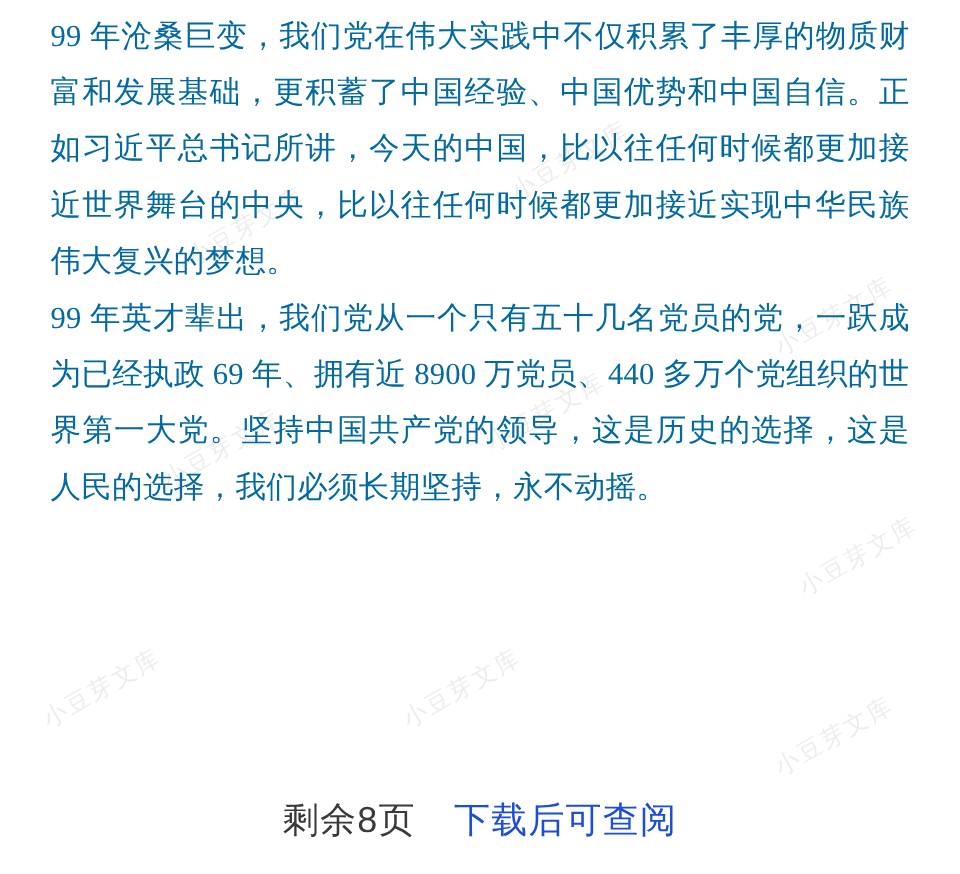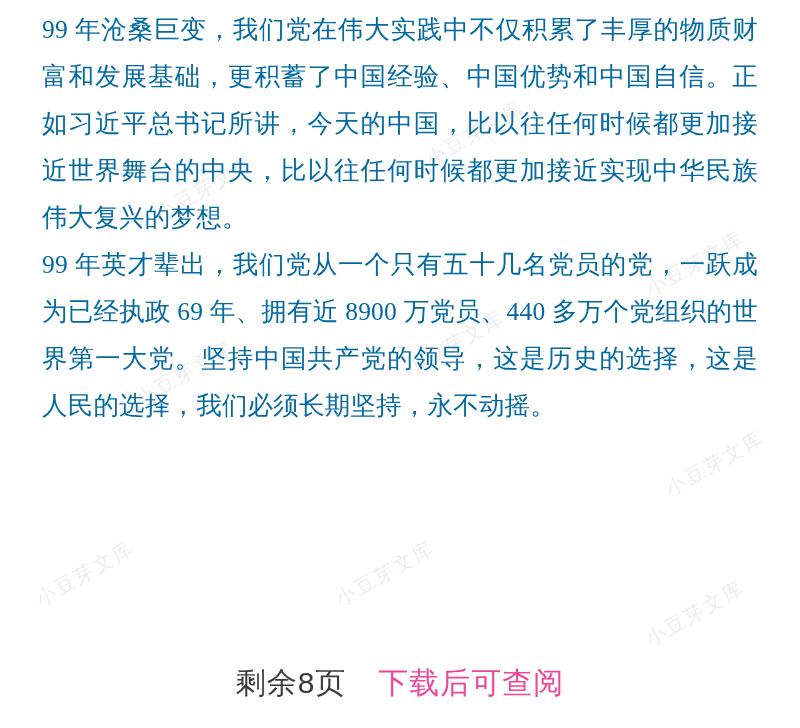--- a/index.html
+++ b/index.html
@@ -89,21 +89,21 @@
     gap: 32px;
     color: #3a3a3a;
     font-family: "Liberation Sans", "DejaVu Sans", sans-serif;
     font-size: 30px;
     letter-spacing: 1px;
   }
   .paywall-remaining {
     color: #3a3a3a;
   }
   .paywall-action {
-    color: #ec4899;
+    color: #1d4ed8;
     cursor: pointer;
     margin-top: 29px;
   }
 </style>
 </head>
 <body>
 
 <div id="page">
 
   <div class="doc-body">

